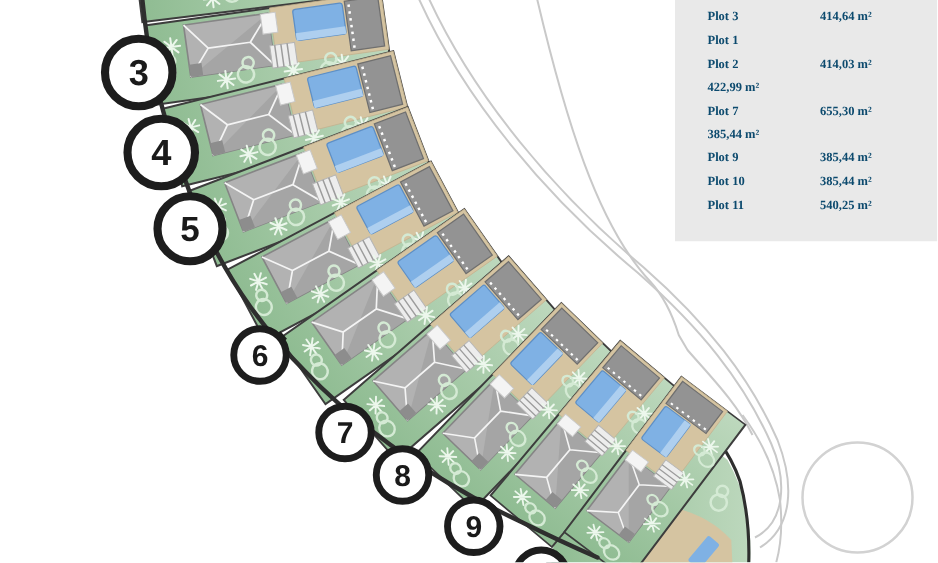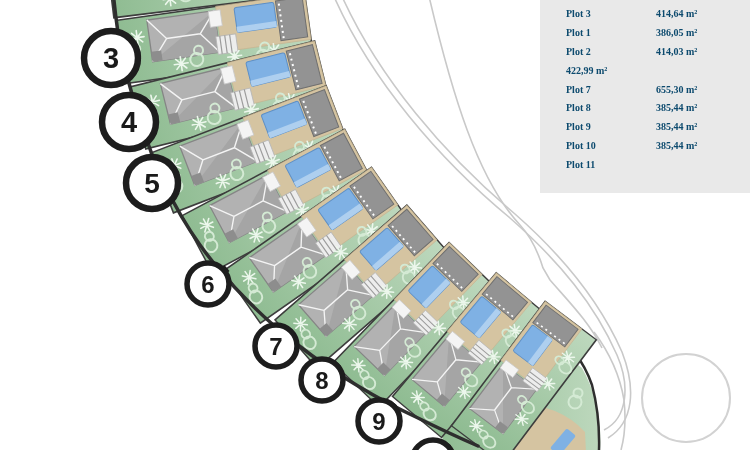--- a/index.html
+++ b/index.html
@@ -170,43 +170,42 @@
     </g>
   </svg>
 
   <div class="legend">
     <div class="legend-row">
       <span class="legend-label">Plot 3</span>
       <span class="legend-value">414,64 m²</span>
     </div>
     <div class="legend-row">
       <span class="legend-label">Plot 1</span>
-      <span class="legend-value">386,05 m²</span>
     </div>
     <div class="legend-row">
       <span class="legend-label">Plot 2</span>
       <span class="legend-value">414,03 m²</span>
     </div>
     <div class="legend-row">
       <span class="legend-value">422,99 m²</span>
     </div>
     <div class="legend-row">
       <span class="legend-label">Plot 7</span>
       <span class="legend-value">655,30 m²</span>
     </div>
     <div class="legend-row">
-      <span class="legend-label">Plot 8</span>
       <span class="legend-value">385,44 m²</span>
     </div>
     <div class="legend-row">
       <span class="legend-label">Plot 9</span>
       <span class="legend-value">385,44 m²</span>
     </div>
     <div class="legend-row">
       <span class="legend-label">Plot 10</span>
       <span class="legend-value">385,44 m²</span>
     </div>
     <div class="legend-row">
       <span class="legend-label">Plot 11</span>
+      <span class="legend-value">540,25 m²</span>
     </div>
   </div>
 
 </div>
 
 </body></html>

